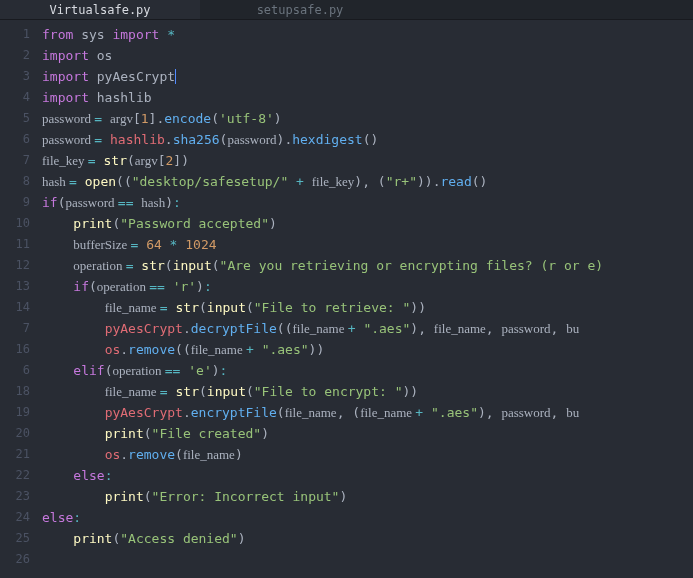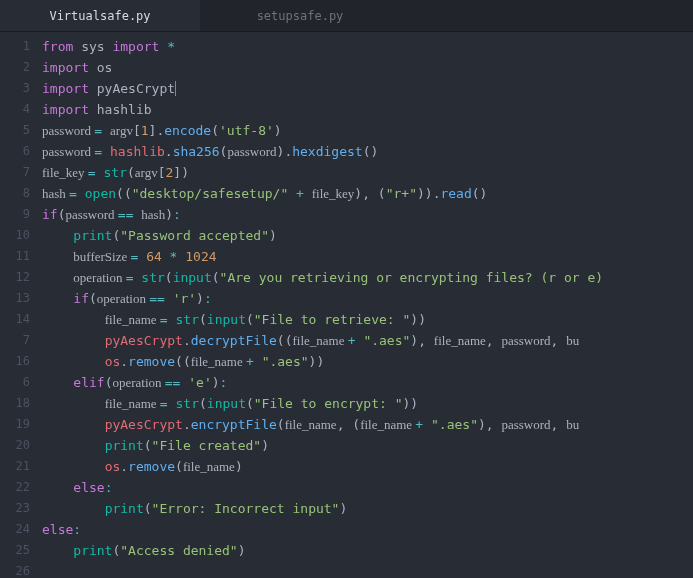--- a/index.html
+++ b/index.html
@@ -8,21 +8,21 @@
       color: #abb2bf;
       font-family: 'Menlo', 'Consolas', monospace;
       font-size: 13px;
       width: 693px;
       height: 578px;
       overflow: hidden;
     }
     .tabs {
       display: flex;
       background: #21252b;
-      height: 32px;
+      height: 20px;
       border-bottom: 1px solid #181a1f;
     }
     .tab {
       padding: 0 20px;
       display: flex;
       align-items: center;
       color: #6a737d;
       font-size: 12px;
       cursor: pointer;
       min-width: 200px;
@@ -54,21 +54,21 @@
       white-space: pre;
       font-size: 13px;
     }
     .code-line {
       height: 21px;
       line-height: 21px;
     }
     .kw { color: #c678dd; }
     .mod { color: #abb2bf; }
     .func { color: #61afef; }
-    .builtin { color: #14b8a6; }
+    .builtin { color: #fef9c3; }
     .str { color: #98c379; }
     .num { color: #d19a66; }
     .op { color: #56b6c2; }
     .var { color: #e06c75; }
     .obj { color: #abb2bf; font-family: Liberation Serif, serif; }
     .paren { color: #abb2bf; }
     .dot { color: #abb2bf; }
     .cursor {
       display: inline-block;
       width: 1px;

